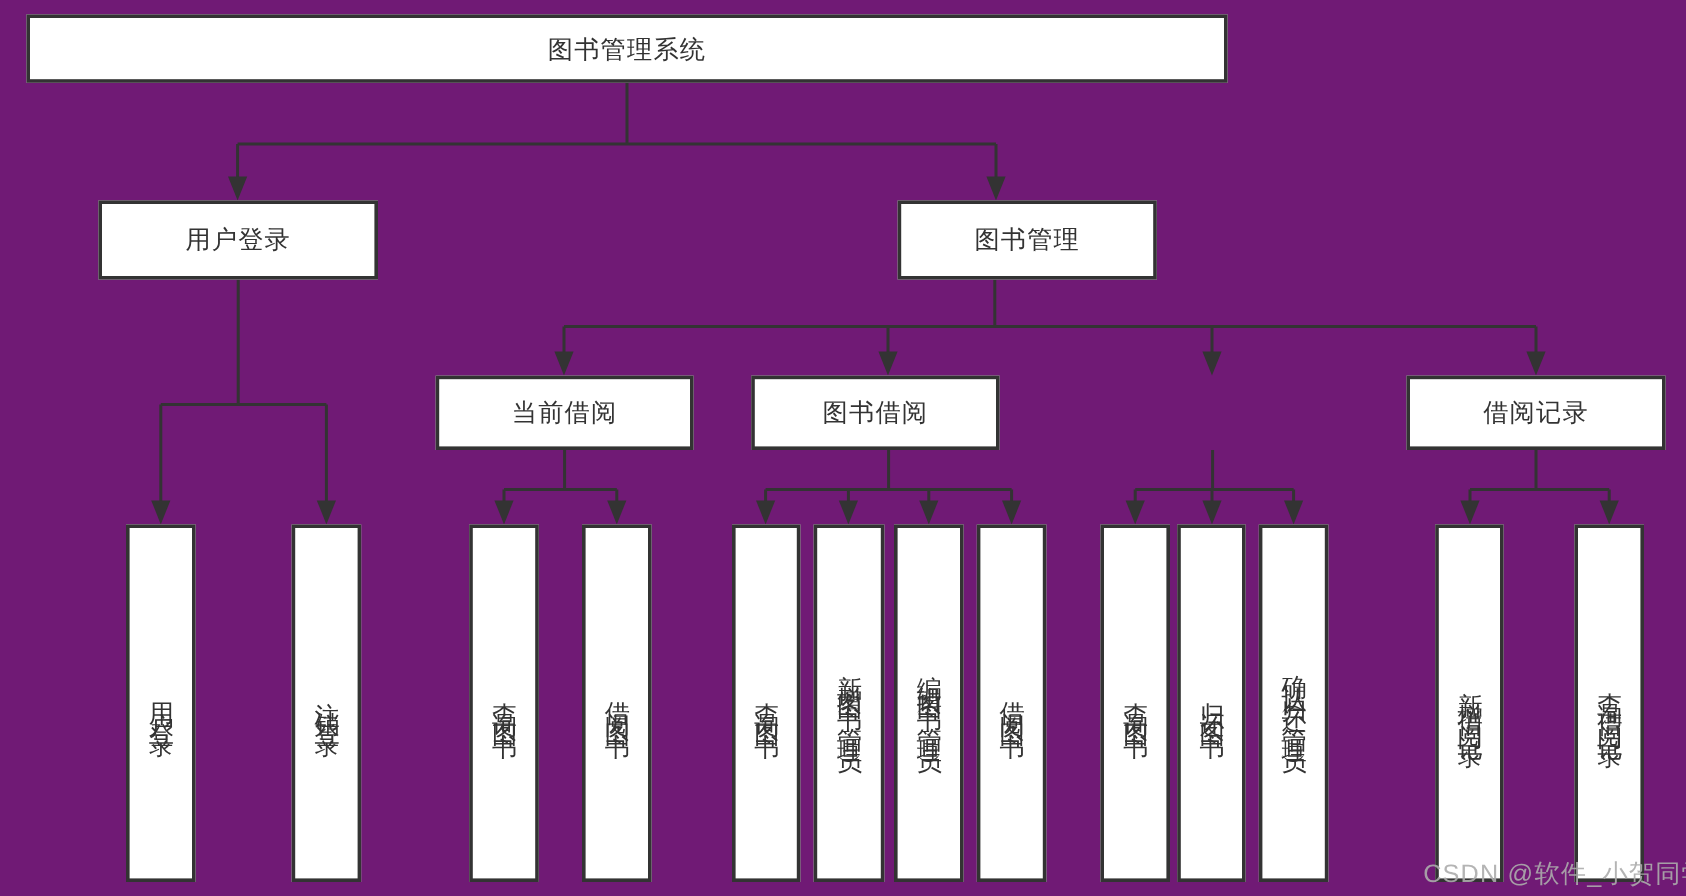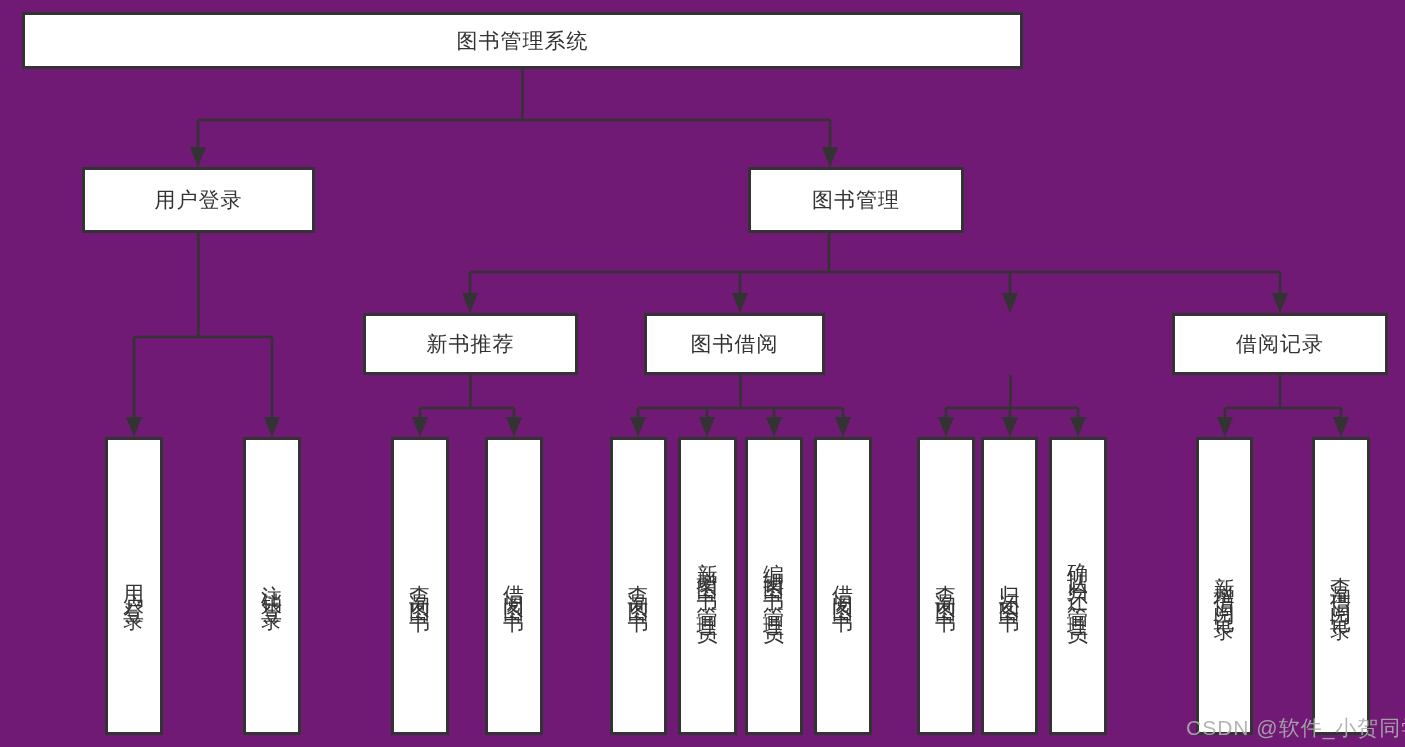--- a/index.html
+++ b/index.html
@@ -89,22 +89,22 @@
       <polygon points="1217,417 1233,417 1225,437"></polygon>
       <polygon points="1333,417 1349,417 1341,437"></polygon>
     </g>
   </svg>
 
   <div class="box hbox" style="left:22px; top:12px; width:1001px; height:57px;">图书管理系统</div>
 
   <div class="box hbox" style="left:82px; top:167px; width:233px; height:66px;">用户登录</div>
   <div class="box hbox" style="left:711px; top:167px; width:216px; height:66px;margin-left:37px;">图书管理</div>
 
-  <div class="box hbox" style="left:363px; top:313px; width:215px; height:62px;">新书推荐</div>
-  <div class="box hbox" style="left:644px; top:313px; width:181px; height:62px;">图书借阅</div>
+  <div class="box hbox" style="left:363px; top:313px; width:215px; height:62px;">当前借阅</div>
+  <div class="box hbox" style="left:626px; top:313px; width:207px; height:62px;">图书借阅</div>
   <div class="box hbox" style="left:1172px; top:313px; width:216px; height:62px;">借阅记录</div>
 
   <div class="box vbox" style="left:105px; top:437px; width:58px; height:298px;">用户登录</div>
   <div class="box vbox" style="left:243px; top:437px; width:58px; height:298px;">注销登录</div>
 
   <div class="box vbox" style="left:391px; top:437px; width:58px; height:298px;">查询图书</div>
   <div class="box vbox" style="left:485px; top:437px; width:58px; height:298px;">借阅图书</div>
 
   <div class="box vbox" style="left:610px; top:437px; width:57px; height:298px;">查询图书</div>
   <div class="box vbox" style="left:678px; top:437px; width:59px; height:298px;">新增图书（管理员）</div>

